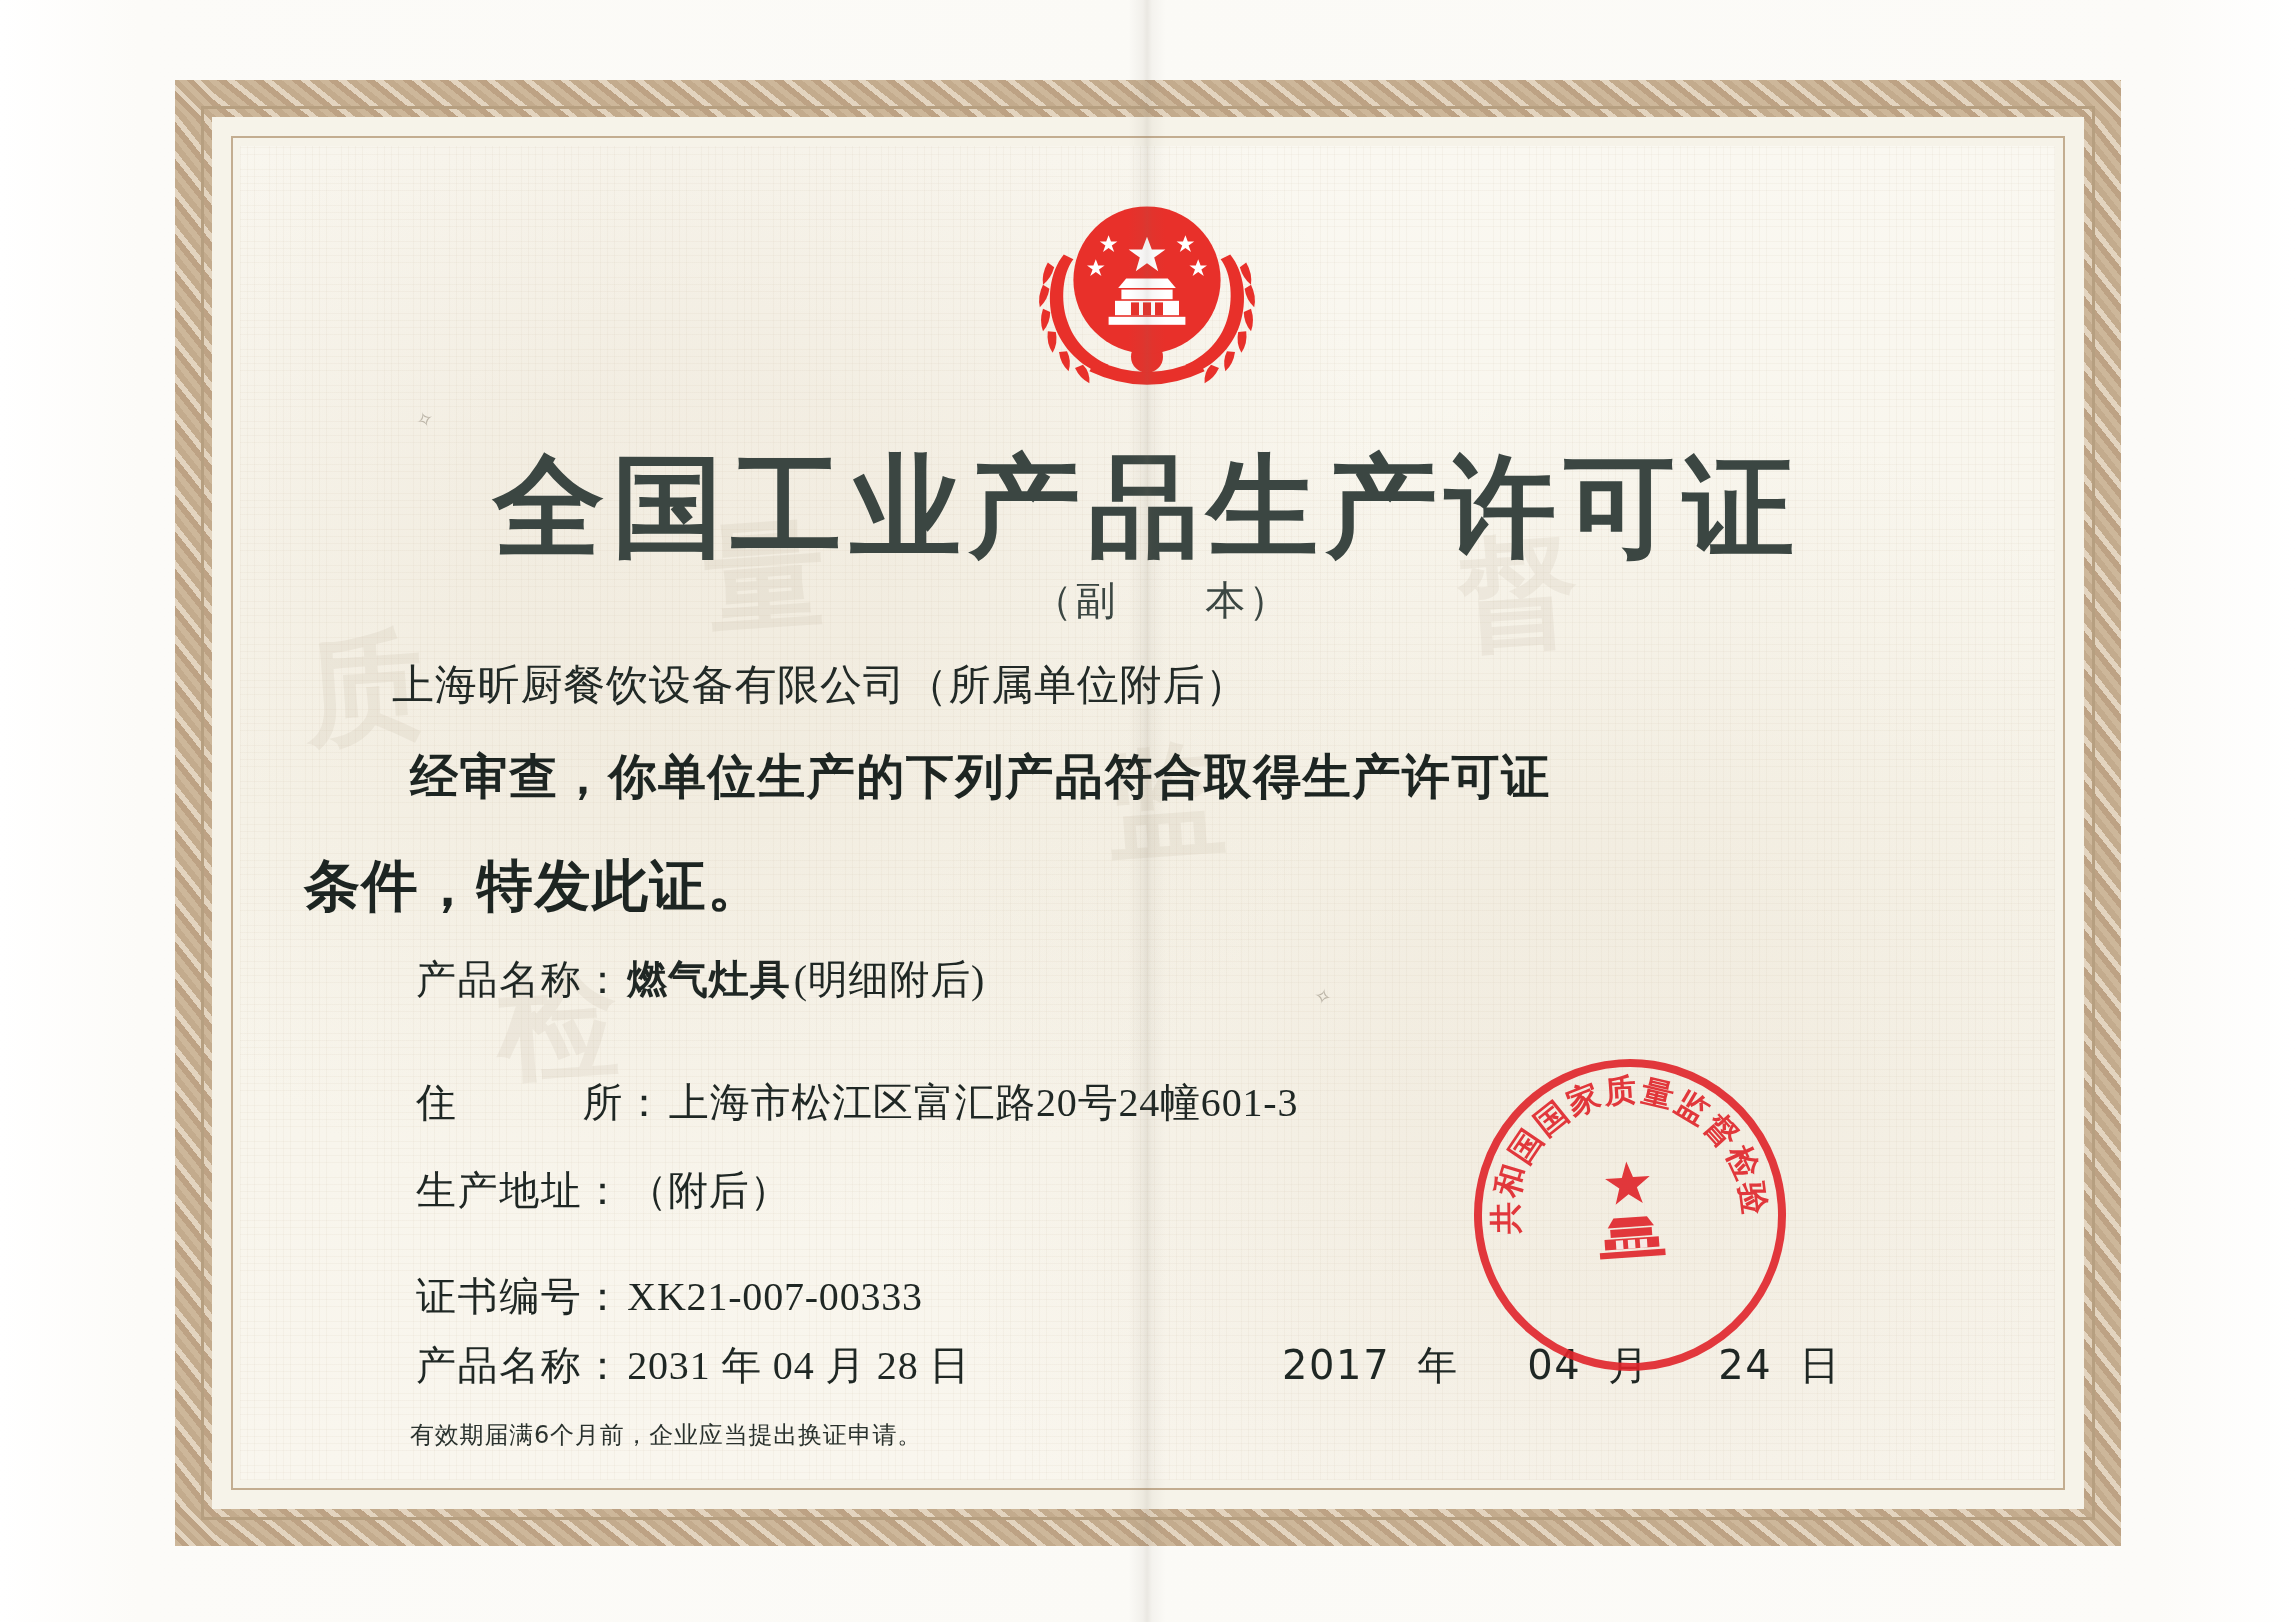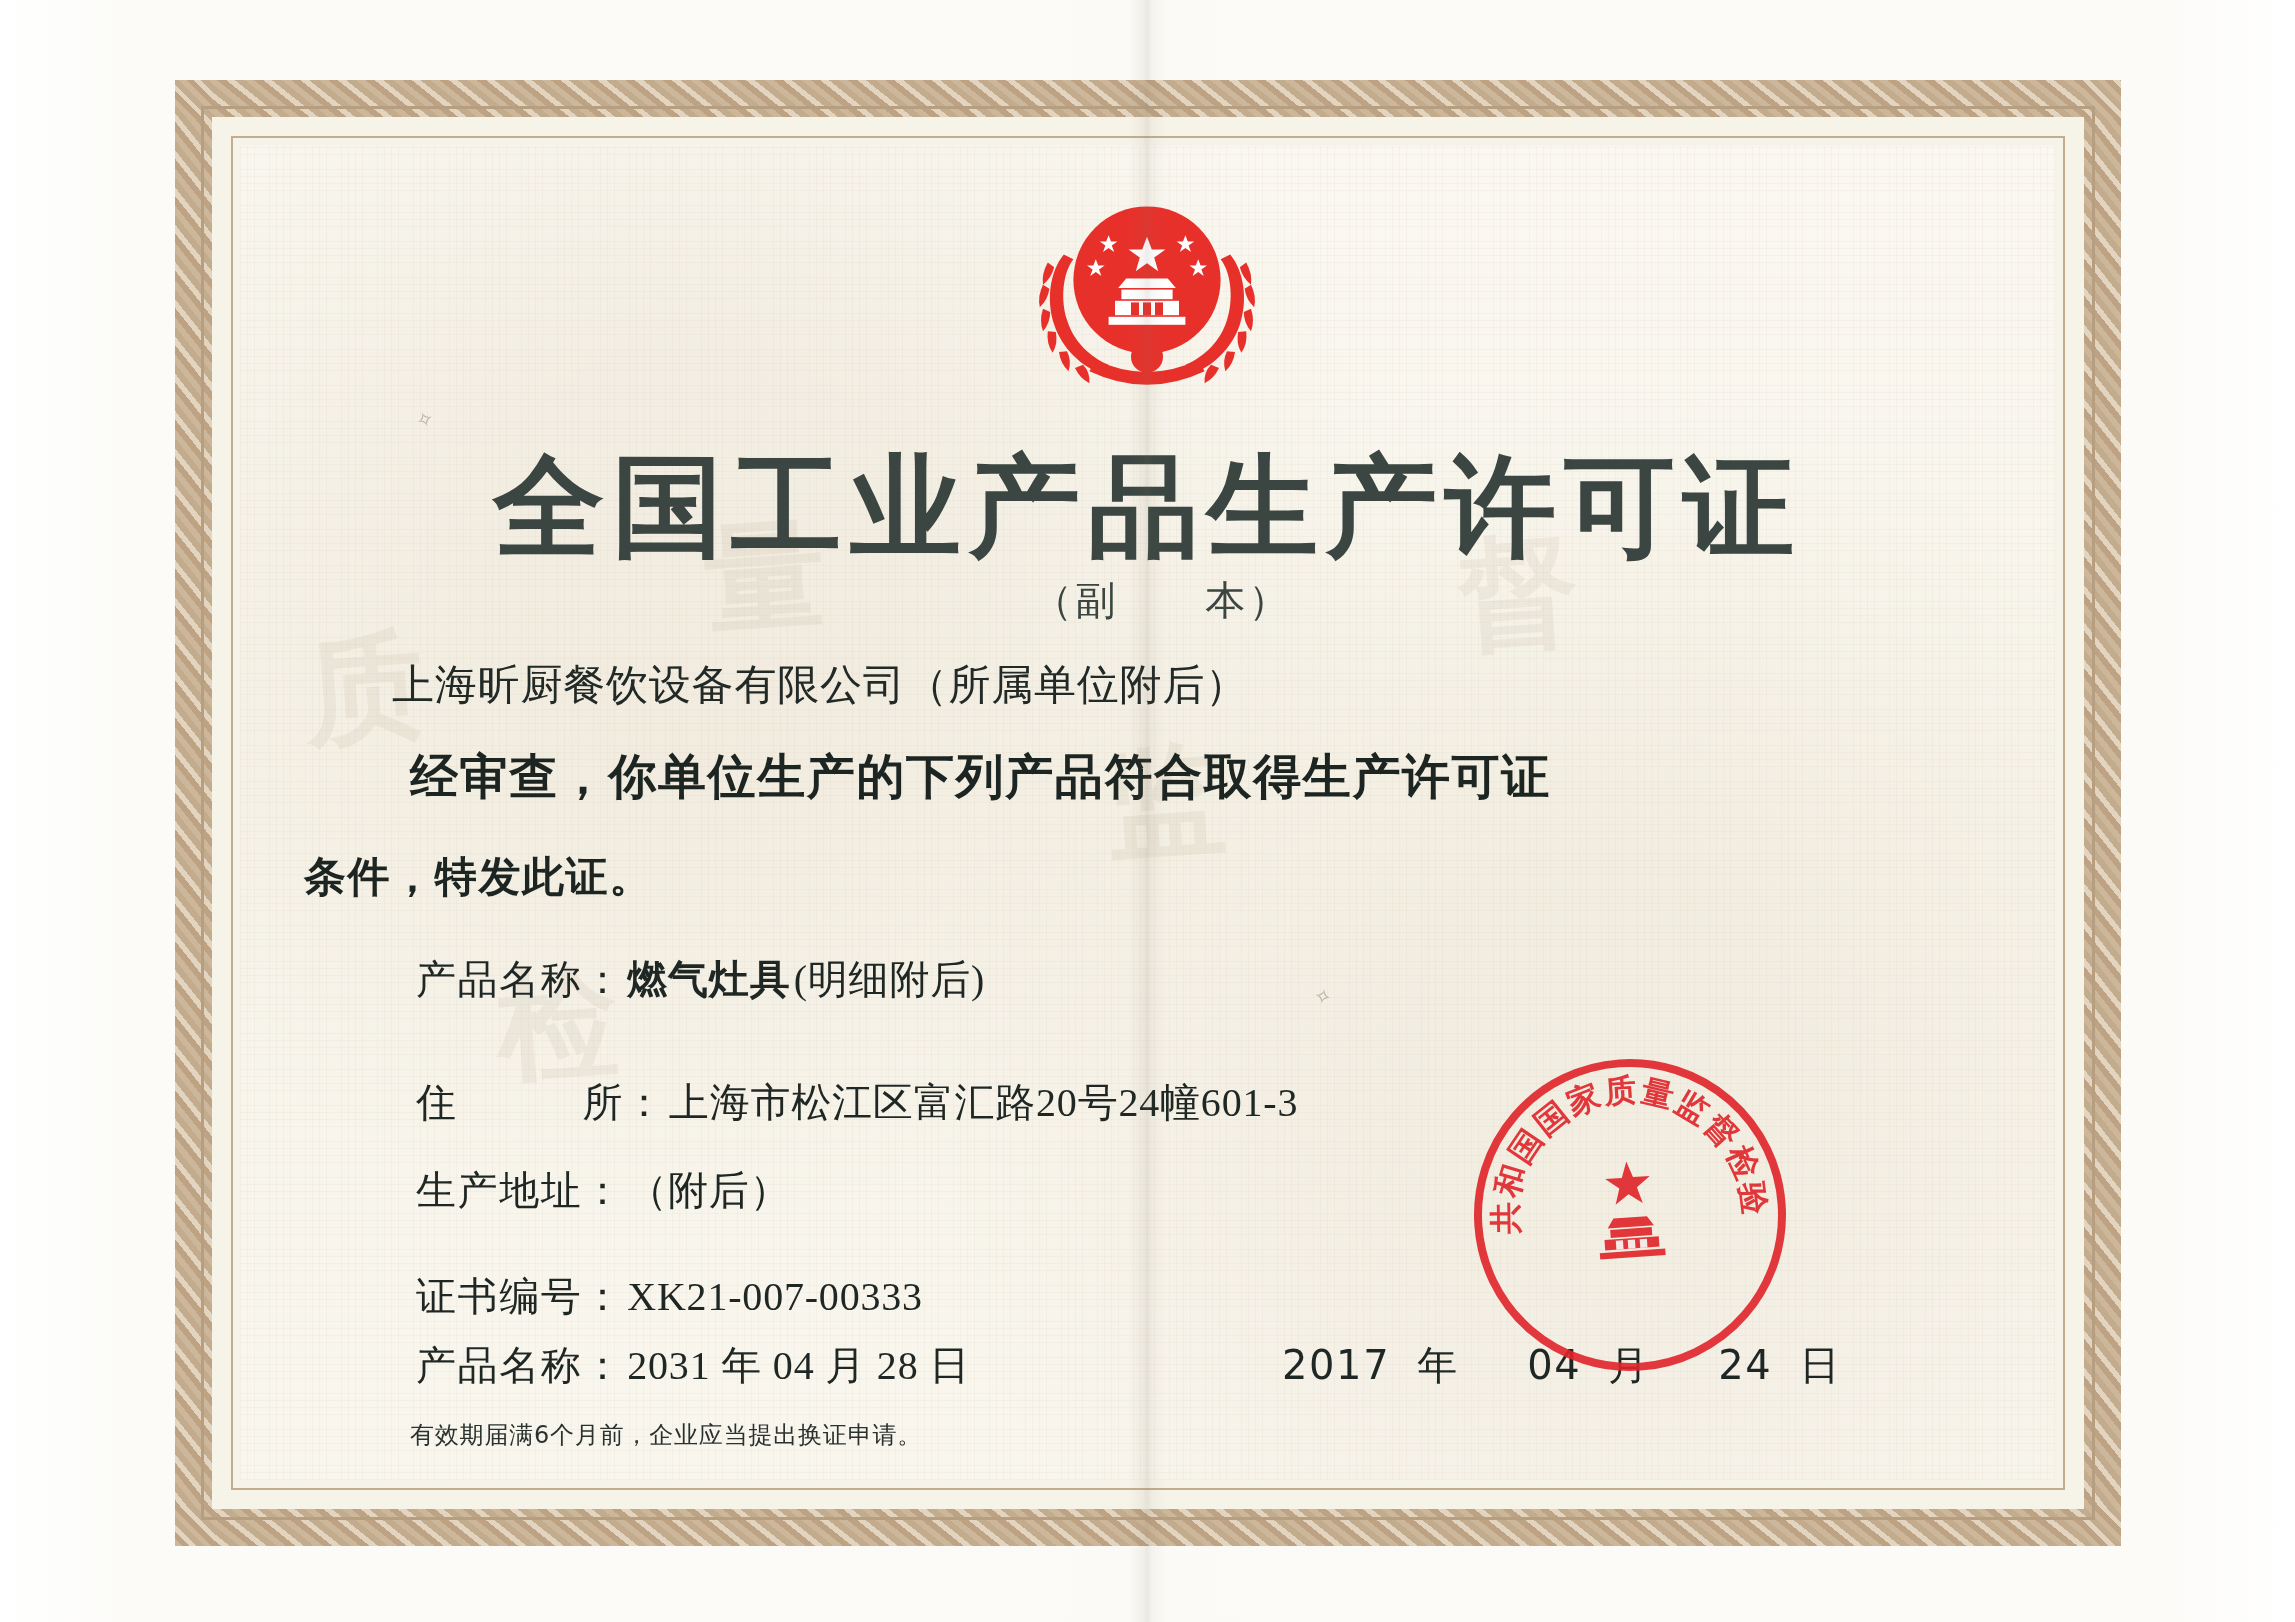--- a/index.html
+++ b/index.html
@@ -185,21 +185,21 @@
     color: #1d2522;
     letter-spacing: 1.6px;
     z-index: 14;
     white-space: nowrap;
   }
   .statement-l2 {
     position: absolute;
     left: 304px;
     top: 849px;
     font-family: "DejaVu Sans", sans-serif;
-    font-size: 42px;
+    font-size: 56px;
     font-weight: bold;
     color: #1d2522;
     letter-spacing: 1.6px;
     z-index: 14;
     white-space: nowrap;
   }
 
   
   .field-row {
     position: absolute;

